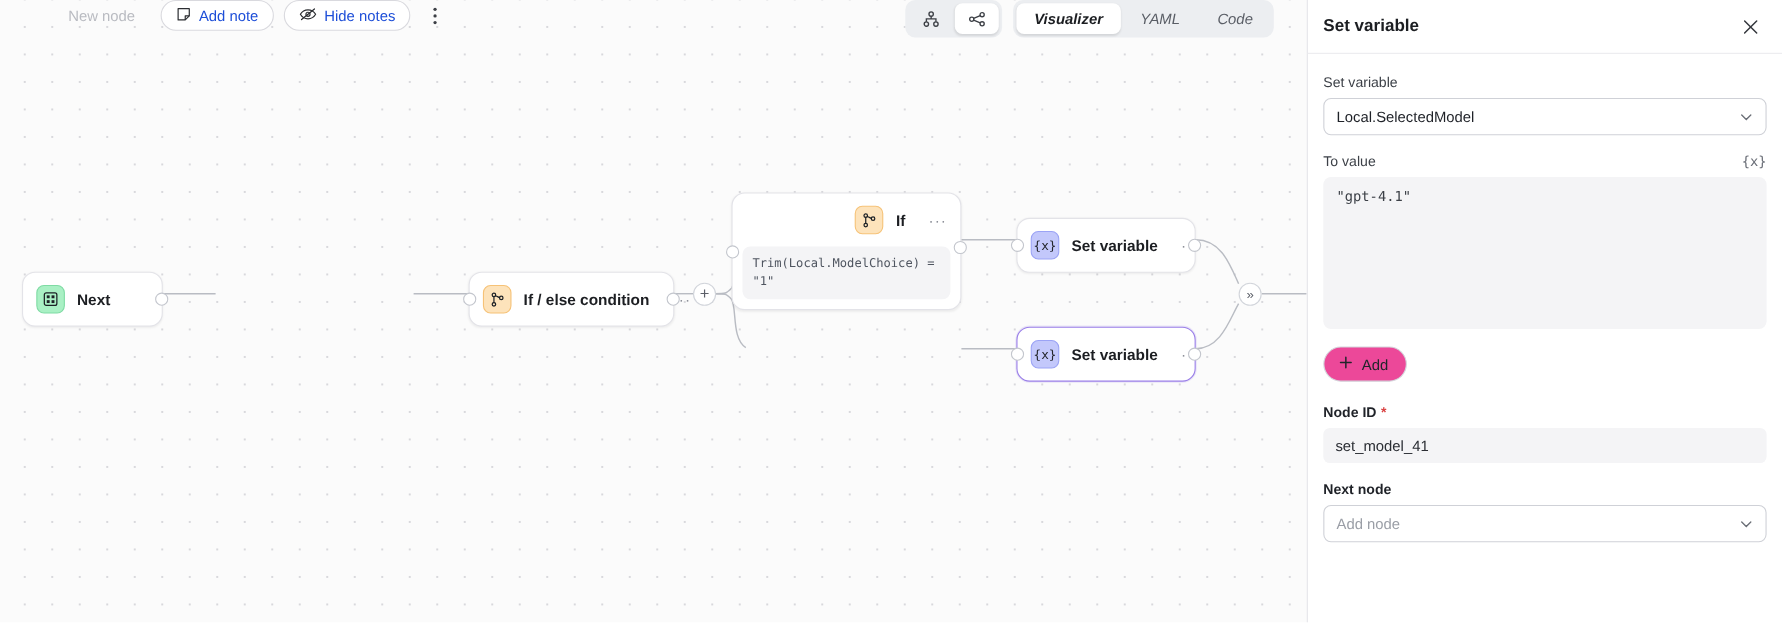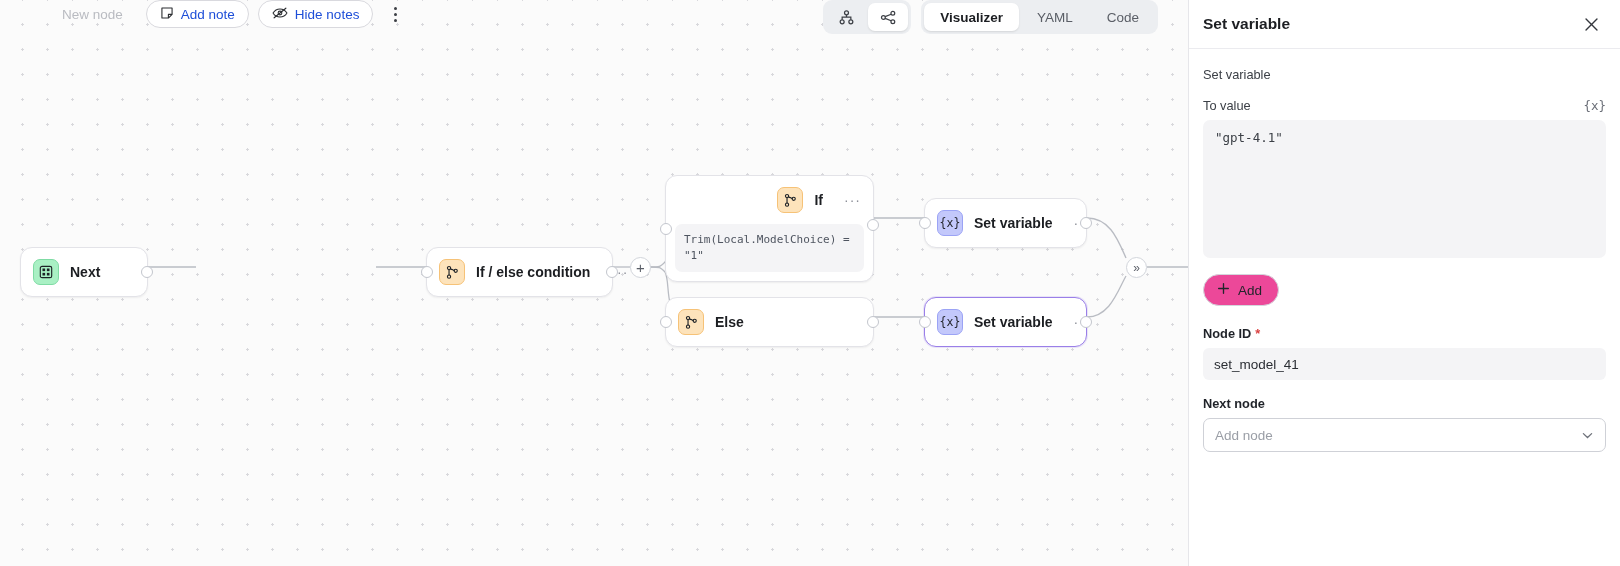--- a/index.html
+++ b/index.html
@@ -60,21 +60,21 @@
   }
   .seg-btn {
     width: 40px; height: 28px; border-radius: 7px;
     display: flex; align-items: center; justify-content: center;
     cursor: pointer; background: transparent;
   }
   .seg-btn.active { background: #ffffff; box-shadow: 0 1px 2px rgba(0,0,0,.10); }
 
   .tabs {
     display: flex; align-items: center; gap: 2px;
-    background: #eceef1; border-radius: 9px; padding: 3px;
+    background: #eceef1; border-radius: 9px; padding: 3px; font-style: italic;
   }
   .tab {
     height: 28px; padding: 0 16px; border-radius: 7px;
     display: flex; align-items: center; justify-content: center;
     font-size: 13.5px; color: #5a5e66; cursor: pointer; white-space: nowrap;
   }
   .tab.active {
     background: #ffffff; color: #1c1e22; font-weight: bold;
     box-shadow: 0 1px 2px rgba(0,0,0,.10);
   }
@@ -250,35 +250,20 @@
             </svg>
         </span>
         <span class="node-title">If</span>
         <span class="node-dots">···</span>
       </div>
       <div class="node-body">Trim(Local.ModelChoice) = "1"</div>
       <span class="port l port-mid" style="top:47px;"></span>
       <span class="port r port-mid" style="top:43px;"></span>
     </div>
 
-    <div class="node" style="left:665px; top:297px; width:209px;">
-      <div class="node-head">
-        <span class="ico ico-amber">
-          <svg width="15" height="15" viewBox="0 0 16 16">
-              <circle cx="4.3" cy="3.3" r="1.7" fill="none" stroke="#1d2126" stroke-width="1.2"></circle>
-              <circle cx="11.4" cy="6.2" r="1.7" fill="none" stroke="#1d2126" stroke-width="1.2"></circle>
-              <circle cx="4.3" cy="12.4" r="1.7" fill="none" stroke="#1d2126" stroke-width="1.2"></circle>
-              <path d="M4.3 5v5.7M5.8 4.1c2 0.6 2.6 1.3 4 1.8" fill="none" stroke="#1d2126" stroke-width="1.2" stroke-linecap="round"></path>
-            </svg>
-        </span>
-        <span class="node-title">Else</span>
-      </div>
-      <span class="port l"></span>
-      <span class="port r"></span>
-    </div>
 
     <div class="node" style="left:924px; top:198px; width:163px;">
       <div class="node-head">
         <span class="ico ico-indigo">
           <span class="ico-txt">{x}</span>
         </span>
         <span class="node-title">Set variable</span>
         <span class="node-dots">···</span>
       </div>
       <span class="port l"></span>
@@ -363,20 +348,28 @@
         <svg width="17" height="17" viewBox="0 0 18 18">
             <path d="M3.2 3.2l11.6 11.6M14.8 3.2L3.2 14.8" stroke="#34373d" stroke-width="1.45" stroke-linecap="round"></path>
           </svg>
       </span>
     </div>
 
     <div class="panel-body">
 
       <div class="field">
         <div class="field-label">Set variable</div>
+        <div class="select">
+          <span>Local.SelectedModel</span>
+          <span class="chev">
+            <svg width="15" height="15" viewBox="0 0 16 16">
+                <path d="M3.6 6l4.4 4.2L12.4 6" fill="none" stroke="#6d7179" stroke-width="1.35" stroke-linecap="round"></path>
+              </svg>
+          </span>
+        </div>
       </div>
 
       <div class="field">
         <div class="field-label">
           <span>To value</span>
           <span class="label-icon">{x}</span>
         </div>
         <div class="code-area">"gpt-4.1"</div>
       </div>
 

